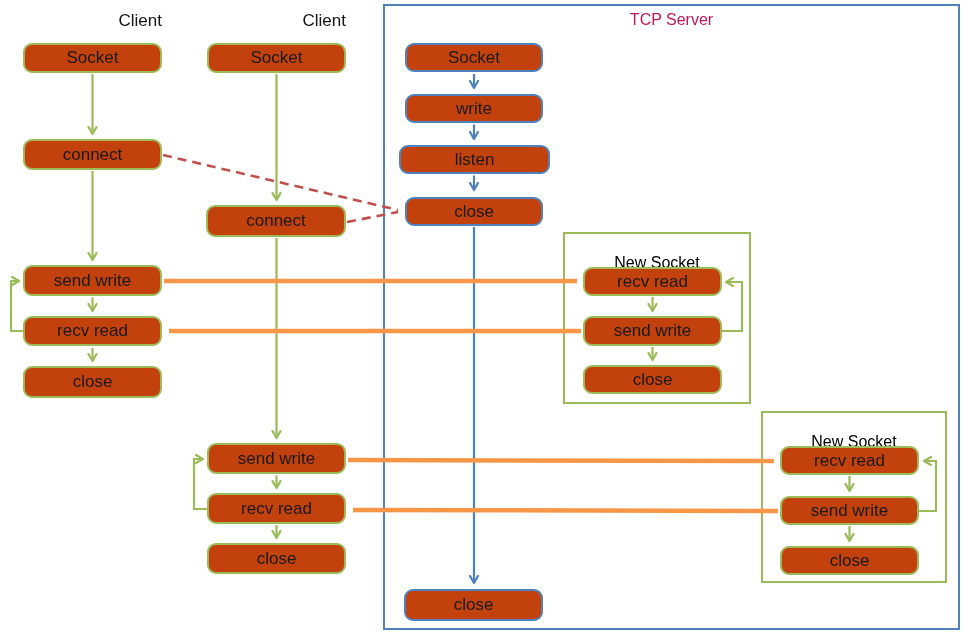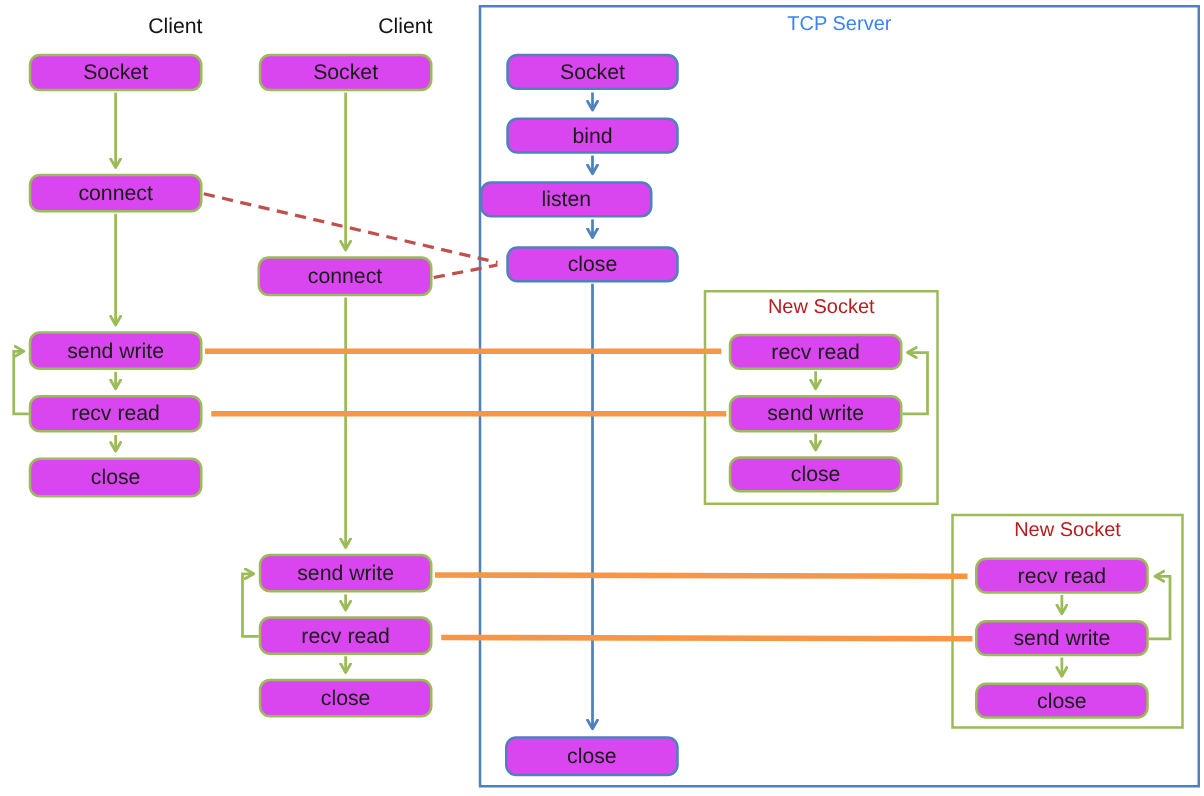--- a/index.html
+++ b/index.html
@@ -2,39 +2,39 @@
 <html><head>
 <meta charset="utf-8">
 <style>
   html,body{margin:0;padding:0;background:#fff;}
   .stage{
     position:relative;width:963px;height:637px;background:#ffffff;
     font-family:"Liberation Sans",sans-serif;color:#1a1a1a;overflow:hidden;
   }
   .node{
     position:absolute;display:flex;align-items:center;justify-content:center;
-    background:#d946ef;border-radius:9px;font-size:17px;box-sizing:border-box;
+    background:#c2410c;border-radius:9px;font-size:17px;box-sizing:border-box;
     white-space:nowrap;z-index:3;
   }
   .node.green{border:2.5px solid #9bbb59;}
   .node.blue{border:2.5px solid #4f81bd;}
   .col-title{
     position:absolute;top:11px;width:139px;text-align:right;
     font-size:17px;color:#141414;z-index:3;
   }
   .server-box{
     position:absolute;left:383px;top:4px;width:577px;height:626px;
     border:2px solid #4f81bd;box-sizing:border-box;z-index:1;
   }
-  .server-title{text-align:center;font-size:16px;padding-top:5px;color:#3b82f6;}
+  .server-title{text-align:center;font-size:16px;padding-top:5px;color:#be185d;}
   .ns-box{
     position:absolute;border:2.5px solid #9bbb59;box-sizing:border-box;
     background:#ffffff;z-index:2;
   }
-  .ns-title{text-align:center;font-size:16px;padding-top:3px;color:#b91c1c;}
+  .ns-title{text-align:center;font-size:16px;padding-top:20px;color:#000000;}
   svg.arrows{position:absolute;left:0;top:0;z-index:2;}
   svg.arrows path{fill:none;}
   .ln-g{stroke:#9bbb59;stroke-width:2.2px;}
   .ln-b{stroke:#4f81bd;stroke-width:2.2px;}
   .ln-o{stroke:#f79646;stroke-width:4.5px;}
   .ln-r{stroke:#c0504d;stroke-width:2.6px;stroke-dasharray:9 6;}
 </style>
 </head>
 <body>
 
@@ -133,23 +133,23 @@
       <span>recv read</span>
     </div>
   <div class="node green" style="left:207px;top:543px;width:139px;height:31px">
       <span>close</span>
     </div>
 
   <div class="node blue" style="left:405px;top:43px;width:138px;height:29px">
       <span>Socket</span>
     </div>
   <div class="node blue" style="left:405px;top:94px;width:138px;height:29px">
-      <span>bind</span>
+      <span>write</span>
     </div>
-  <div class="node blue" style="left:384px;top:145px;width:138px;height:29px">
+  <div class="node blue" style="left:399px;top:145px;width:151px;height:29px">
       <span>listen</span>
     </div>
   <div class="node blue" style="left:405px;top:197px;width:138px;height:29px">
       <span>close</span>
     </div>
   <div class="node blue" style="left:404px;top:589px;width:139px;height:32px">
       <span>close</span>
     </div>
 
   <div class="node green" style="left:583px;top:267px;width:139px;height:29px">

